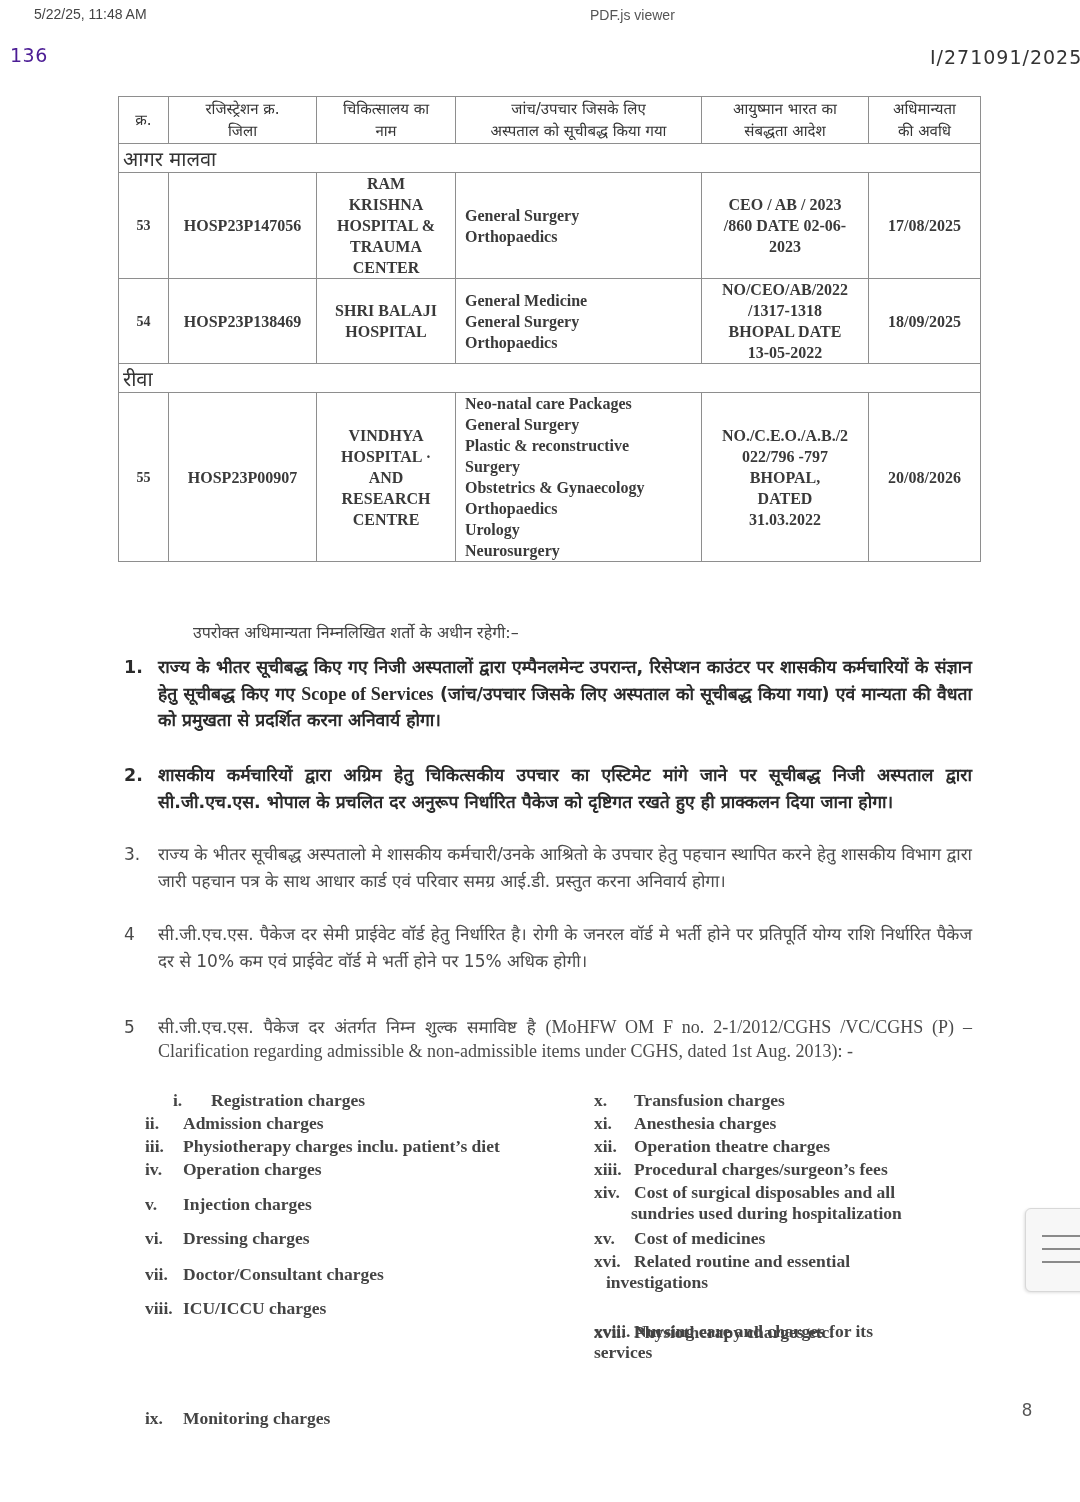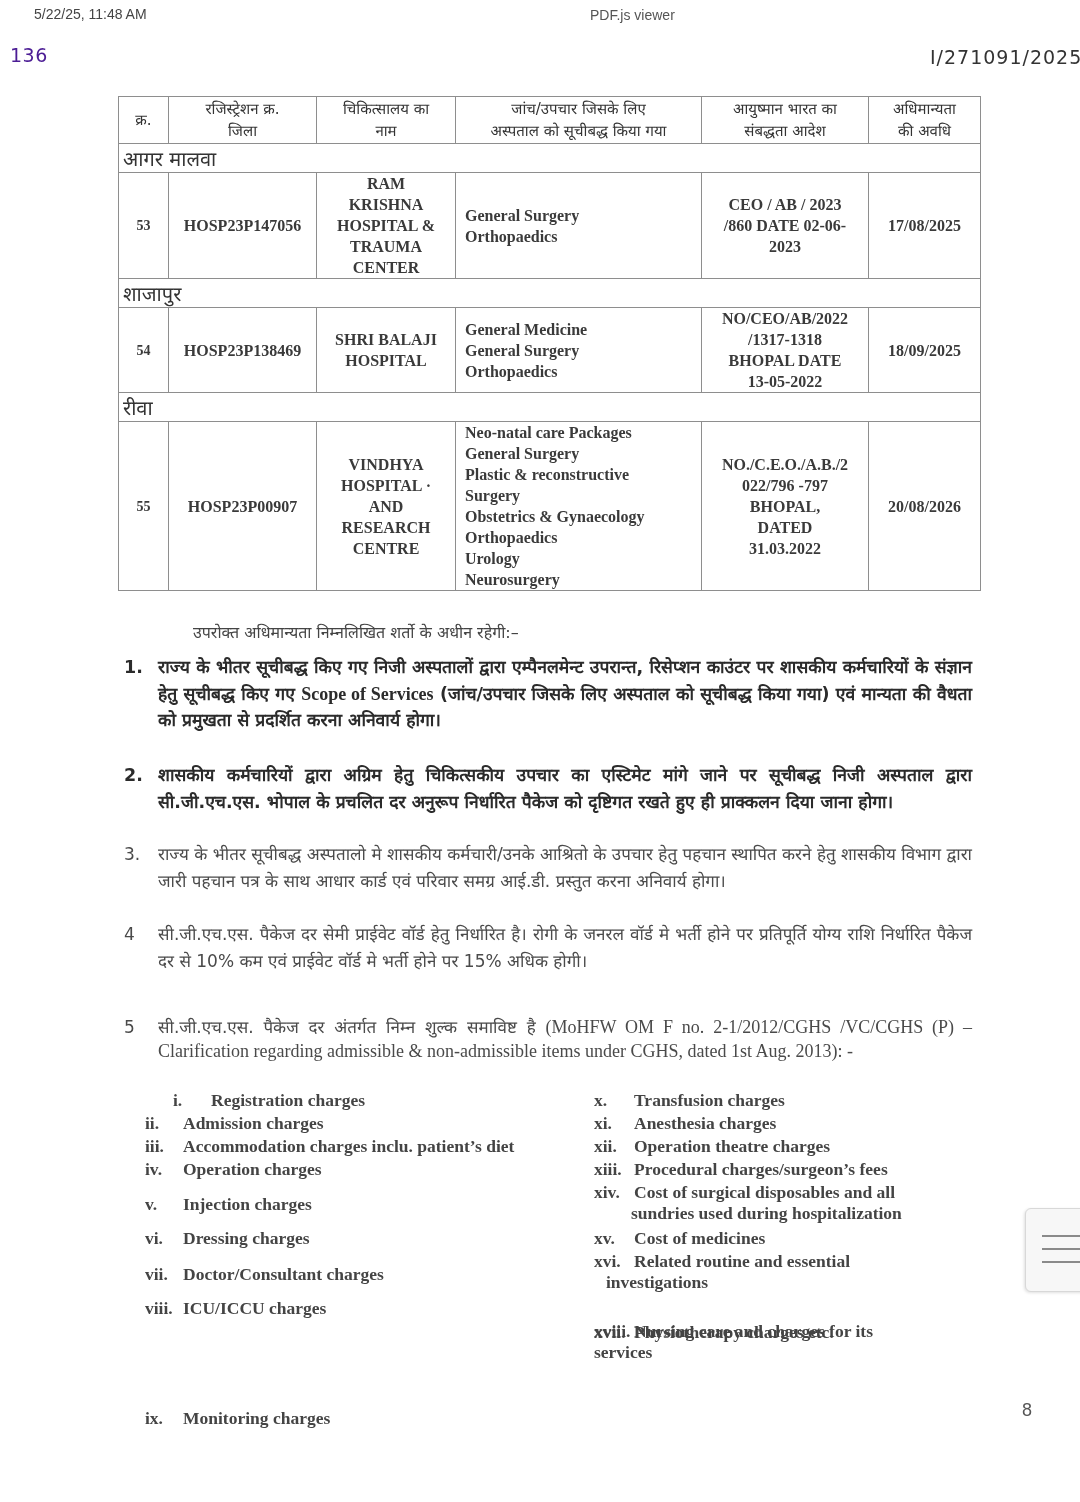--- a/index.html
+++ b/index.html
@@ -127,23 +127,20 @@
           <span class="cell-line">General Surgery</span>
           <span class="cell-line">Orthopaedics</span>
         </td>
         <td>
           <span class="cell-line">CEO / AB / 2023</span>
           <span class="cell-line">/860 DATE 02-06-</span>
           <span class="cell-line">2023</span>
         </td>
         <td>17/08/2025</td>
       </tr>
-      <tr class="district-row">
-        <td colspan="6">शाजापुर</td>
-      </tr>
       <tr class="data-row">
         <td class="sno">54</td>
         <td>HOSP23P138469</td>
         <td>
           <span class="cell-line">SHRI BALAJI</span>
           <span class="cell-line">HOSPITAL</span>
         </td>
         <td class="services">
           <span class="cell-line">General Medicine</span>
           <span class="cell-line">General Surgery</span>
@@ -215,21 +212,21 @@
 </div>
 
 <div class="cond light" style="top:1015px; line-height:24px;">
   <span class="num">5</span>
   <span class="txt"><span>सी.जी.एच.एस. पैकेज दर अंतर्गत निम्न शुल्क समाविष्ट है </span><span class="en">(MoHFW OM F no. 2-1/2012/CGHS /VC/CGHS (P) – Clarification regarding admissible &amp; non-admissible items under CGHS, dated 1st Aug. 2013): -</span></span>
 </div>
 
 <div class="charges" id="charges-left">
     <div class="charge-item" style="left: 145px; top: 1090px; margin-left: 28px;"><span class="roman" style="width: 38px;">i.</span><span class="label">Registration charges</span></div>
     <div class="charge-item" style="left: 145px; top: 1113px;"><span class="roman" style="width: 38px;">ii.</span><span class="label">Admission charges</span></div>
-    <div class="charge-item" style="left: 145px; top: 1136px;"><span class="roman" style="width: 38px;">iii.</span><span class="label">Accommodation charges inclu. patient’s diet</span></div>
+    <div class="charge-item" style="left: 145px; top: 1136px;"><span class="roman" style="width: 38px;">iii.</span><span class="label">Physiotherapy charges inclu. patient’s diet</span></div>
     <div class="charge-item" style="left: 145px; top: 1159px;"><span class="roman" style="width: 38px;">iv.</span><span class="label">Operation charges</span></div>
     <div class="charge-item" style="left: 145px; top: 1194px;"><span class="roman" style="width: 38px;">v.</span><span class="label">Injection charges</span></div>
     <div class="charge-item" style="left: 145px; top: 1228px;"><span class="roman" style="width: 38px;">vi.</span><span class="label">Dressing charges</span></div>
     <div class="charge-item" style="left: 145px; top: 1264px;"><span class="roman" style="width: 38px;">vii.</span><span class="label">Doctor/Consultant charges</span></div>
     <div class="charge-item" style="left: 145px; top: 1298px;"><span class="roman" style="width: 38px;">viii.</span><span class="label">ICU/ICCU charges</span></div>
     <div class="charge-item" style="left: 145px; top: 1408px;"><span class="roman" style="width: 38px;">ix.</span><span class="label">Monitoring charges</span></div>
   </div>
 <div class="charges" id="charges-right">
     <div class="charge-item" style="left: 594px; top: 1090px;"><span class="roman" style="width: 40px;">x.</span><span class="label">Transfusion charges</span></div>
     <div class="charge-item" style="left: 594px; top: 1113px;"><span class="roman" style="width: 40px;">xi.</span><span class="label">Anesthesia charges</span></div>

